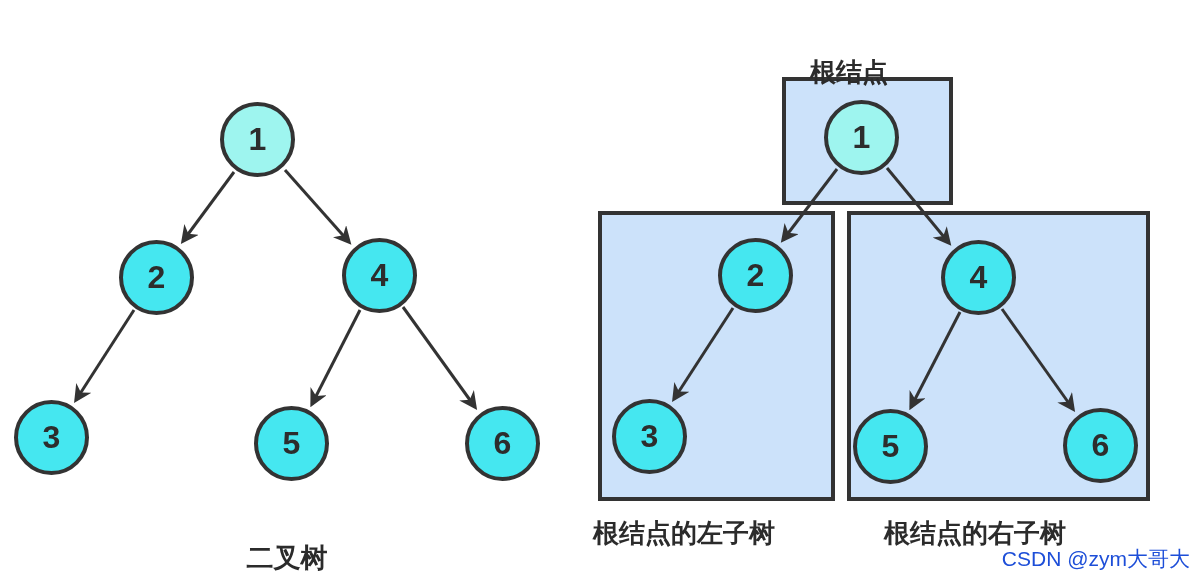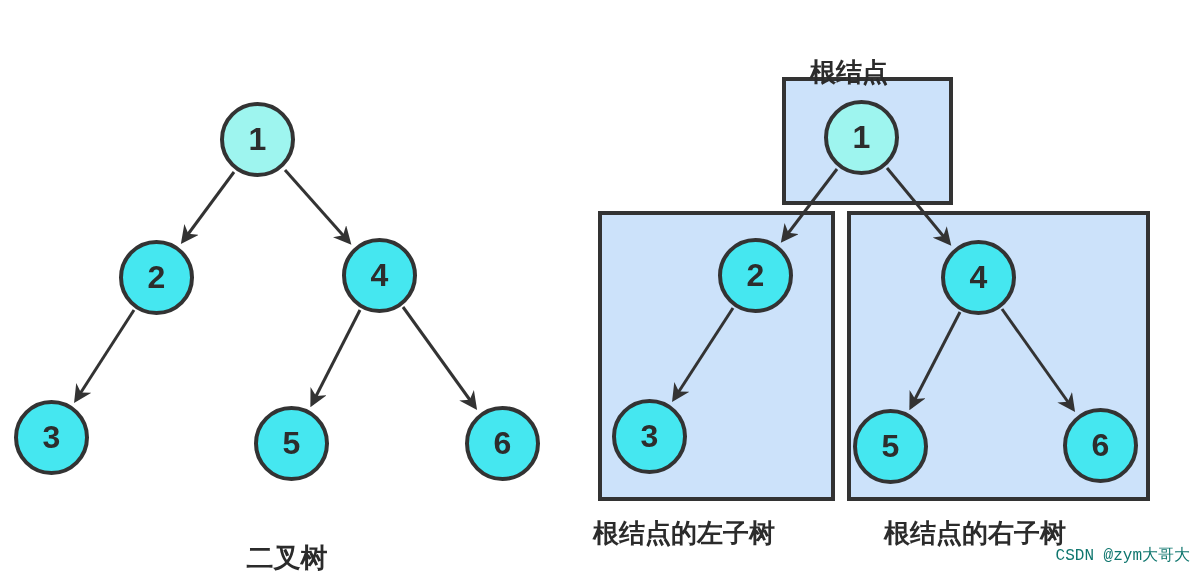--- a/index.html
+++ b/index.html
@@ -51,26 +51,25 @@
     pointer-events: none;
   }
   #edge-layer line {
     stroke: #333333;
     stroke-width: 3;
   }
   .watermark {
     position: absolute;
     right: 10px;
     top: 545px;
-    font-size: 16px;
+    font-size: 21px;
     font-weight: normal;
-    color: #0f766e;
+    color: #1d4ed8;
     white-space: nowrap;
     z-index: 6;
-    font-family: Liberation Mono, monospace;
   }
 </style>
 </head>
 <body>
 
 <div id="stage">
 
   <div class="box" style="left:782px; top:77px; width:171px; height:128px;"></div>
   <div class="box" style="left:598px; top:211px; width:237px; height:290px;"></div>
   <div class="box" style="left:847px; top:211px; width:303px; height:290px;"></div>

